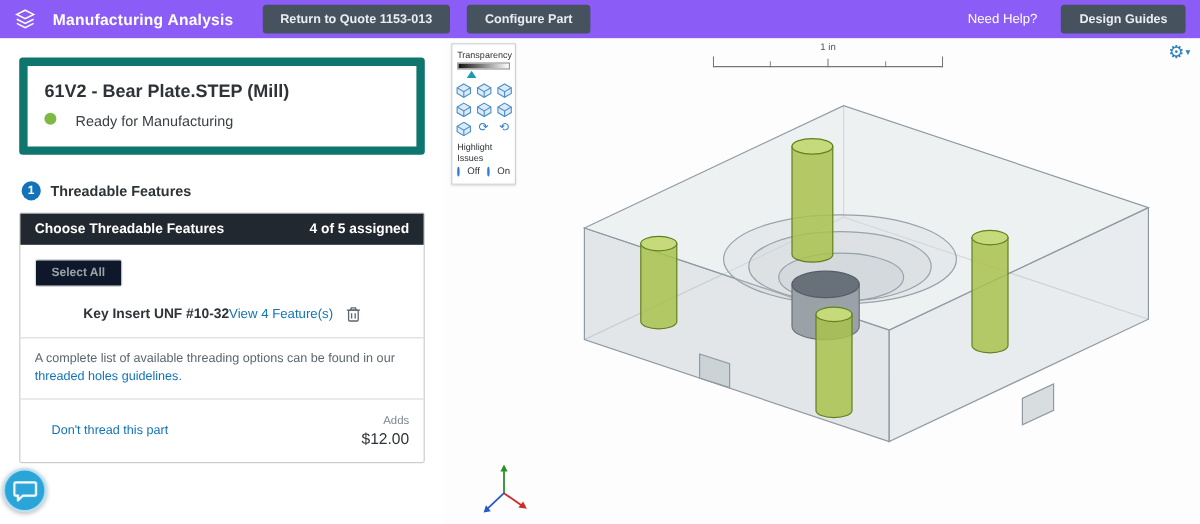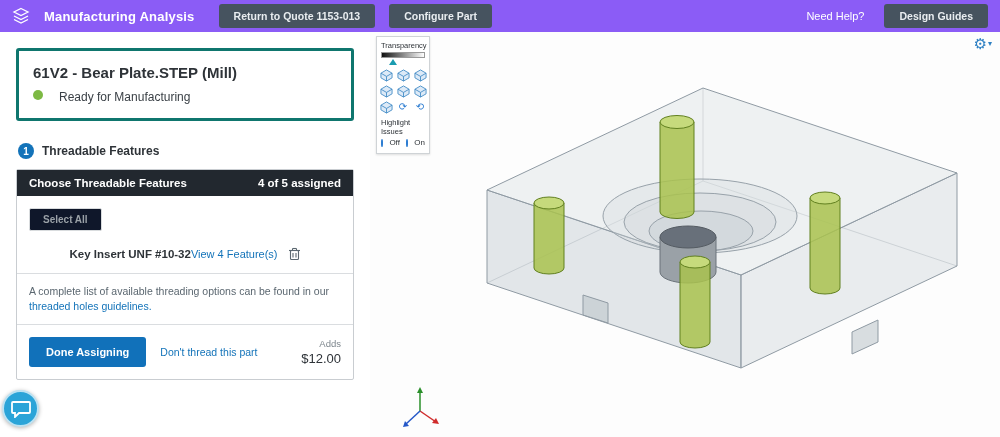--- a/index.html
+++ b/index.html
@@ -16,21 +16,21 @@
             padding:6px 15px; cursor:pointer; }
   .spacer { flex:1; }
   .need-help { color:#fff; font-size:11px; text-decoration:none; margin-right:6px; cursor:pointer; }
 
   
   .content { display:flex; height:405px; }
   .left-panel { width:370px; padding:16px; background:#fff; position:relative; }
   .viewer { position:relative; flex:1; background:#fdfdfd; }
 
   
-  .part-card { border:3px solid #0f766e; border-radius:3px; padding:13px 14px 14px; background:#fff; }
+  .part-card { border:7px solid #0f766e; border-radius:3px; padding:13px 14px 14px; background:#fff; }
   .part-title { font-size:15px; font-weight:bold; color:#2e3338; }
   .status-row { display:flex; align-items:flex-start; gap:16px; margin-top:9px; }
   .status-dot { width:10px; height:10px; border-radius:50%; background:#7db944; display:inline-block; }
   .status-text { font-size:12px; color:#3a4046; }
 
   
   .section-row { display:flex; align-items:center; gap:8px; margin:22px 0 10px 2px; }
   .step-circle { width:16px; height:16px; border-radius:50%; background:#1373b9; color:#fff;
                  font-size:10px; font-weight:bold; display:inline-flex; align-items:center; justify-content:center; }
   .section-title { font-size:12px; font-weight:bold; color:#2e3338; }
@@ -156,21 +156,20 @@
             </span>
           </span>
         </div>
       </div>
 
       <div class="fp-note">
         <span>A complete list of available threading options can be found in our </span><a class="link">threaded holes guidelines.</a>
       </div>
 
       <div class="fp-footer">
-        <button class="done-btn">Done Assigning</button>
         <a class="link">Don't thread this part</a>
         <span class="adds">
           <span class="adds-label">Adds</span>
           <span class="adds-price">$12.00</span>
         </span>
       </div>
     </div>
   </aside>
 
   <main class="viewer">
@@ -286,20 +285,31 @@
 
       <div class="vt-label">Highlight Issues</div>
       <div class="vt-radios">
         <span class="radio sel"></span>
         <span class="radio-lbl">Off</span>
         <span class="radio"></span>
         <span class="radio-lbl">On</span>
       </div>
     </div>
 
+    <div class="ruler">
+      <div class="ruler-label">1 in</div>
+      <svg width="192" height="12">
+        <line x1="0.5" y1="2" x2="0.5" y2="11" stroke="#777"></line>
+        <line x1="191.5" y1="2" x2="191.5" y2="11" stroke="#777"></line>
+        <line x1="48" y1="6" x2="48" y2="11" stroke="#999"></line>
+        <line x1="96" y1="4" x2="96" y2="11" stroke="#888"></line>
+        <line x1="144" y1="6" x2="144" y2="11" stroke="#999"></line>
+        <line x1="0" y1="10.5" x2="192" y2="10.5" stroke="#777"></line>
+      </svg>
+    </div>
 
     <div class="gear-btn">
       <span class="gear-glyph">⚙</span>
       <span class="gear-caret">▾</span>
     </div>
 
     <svg class="triad" width="42" height="46" viewBox="0 0 42 46">
       <line x1="20" y1="26" x2="20" y2="6" stroke="#2a8f2a" stroke-width="1.5"></line>
       <polygon points="20,2 17,8 23,8" fill="#2a8f2a"></polygon>
       <line x1="20" y1="26" x2="36" y2="37" stroke="#d02b2b" stroke-width="1.5"></line>

